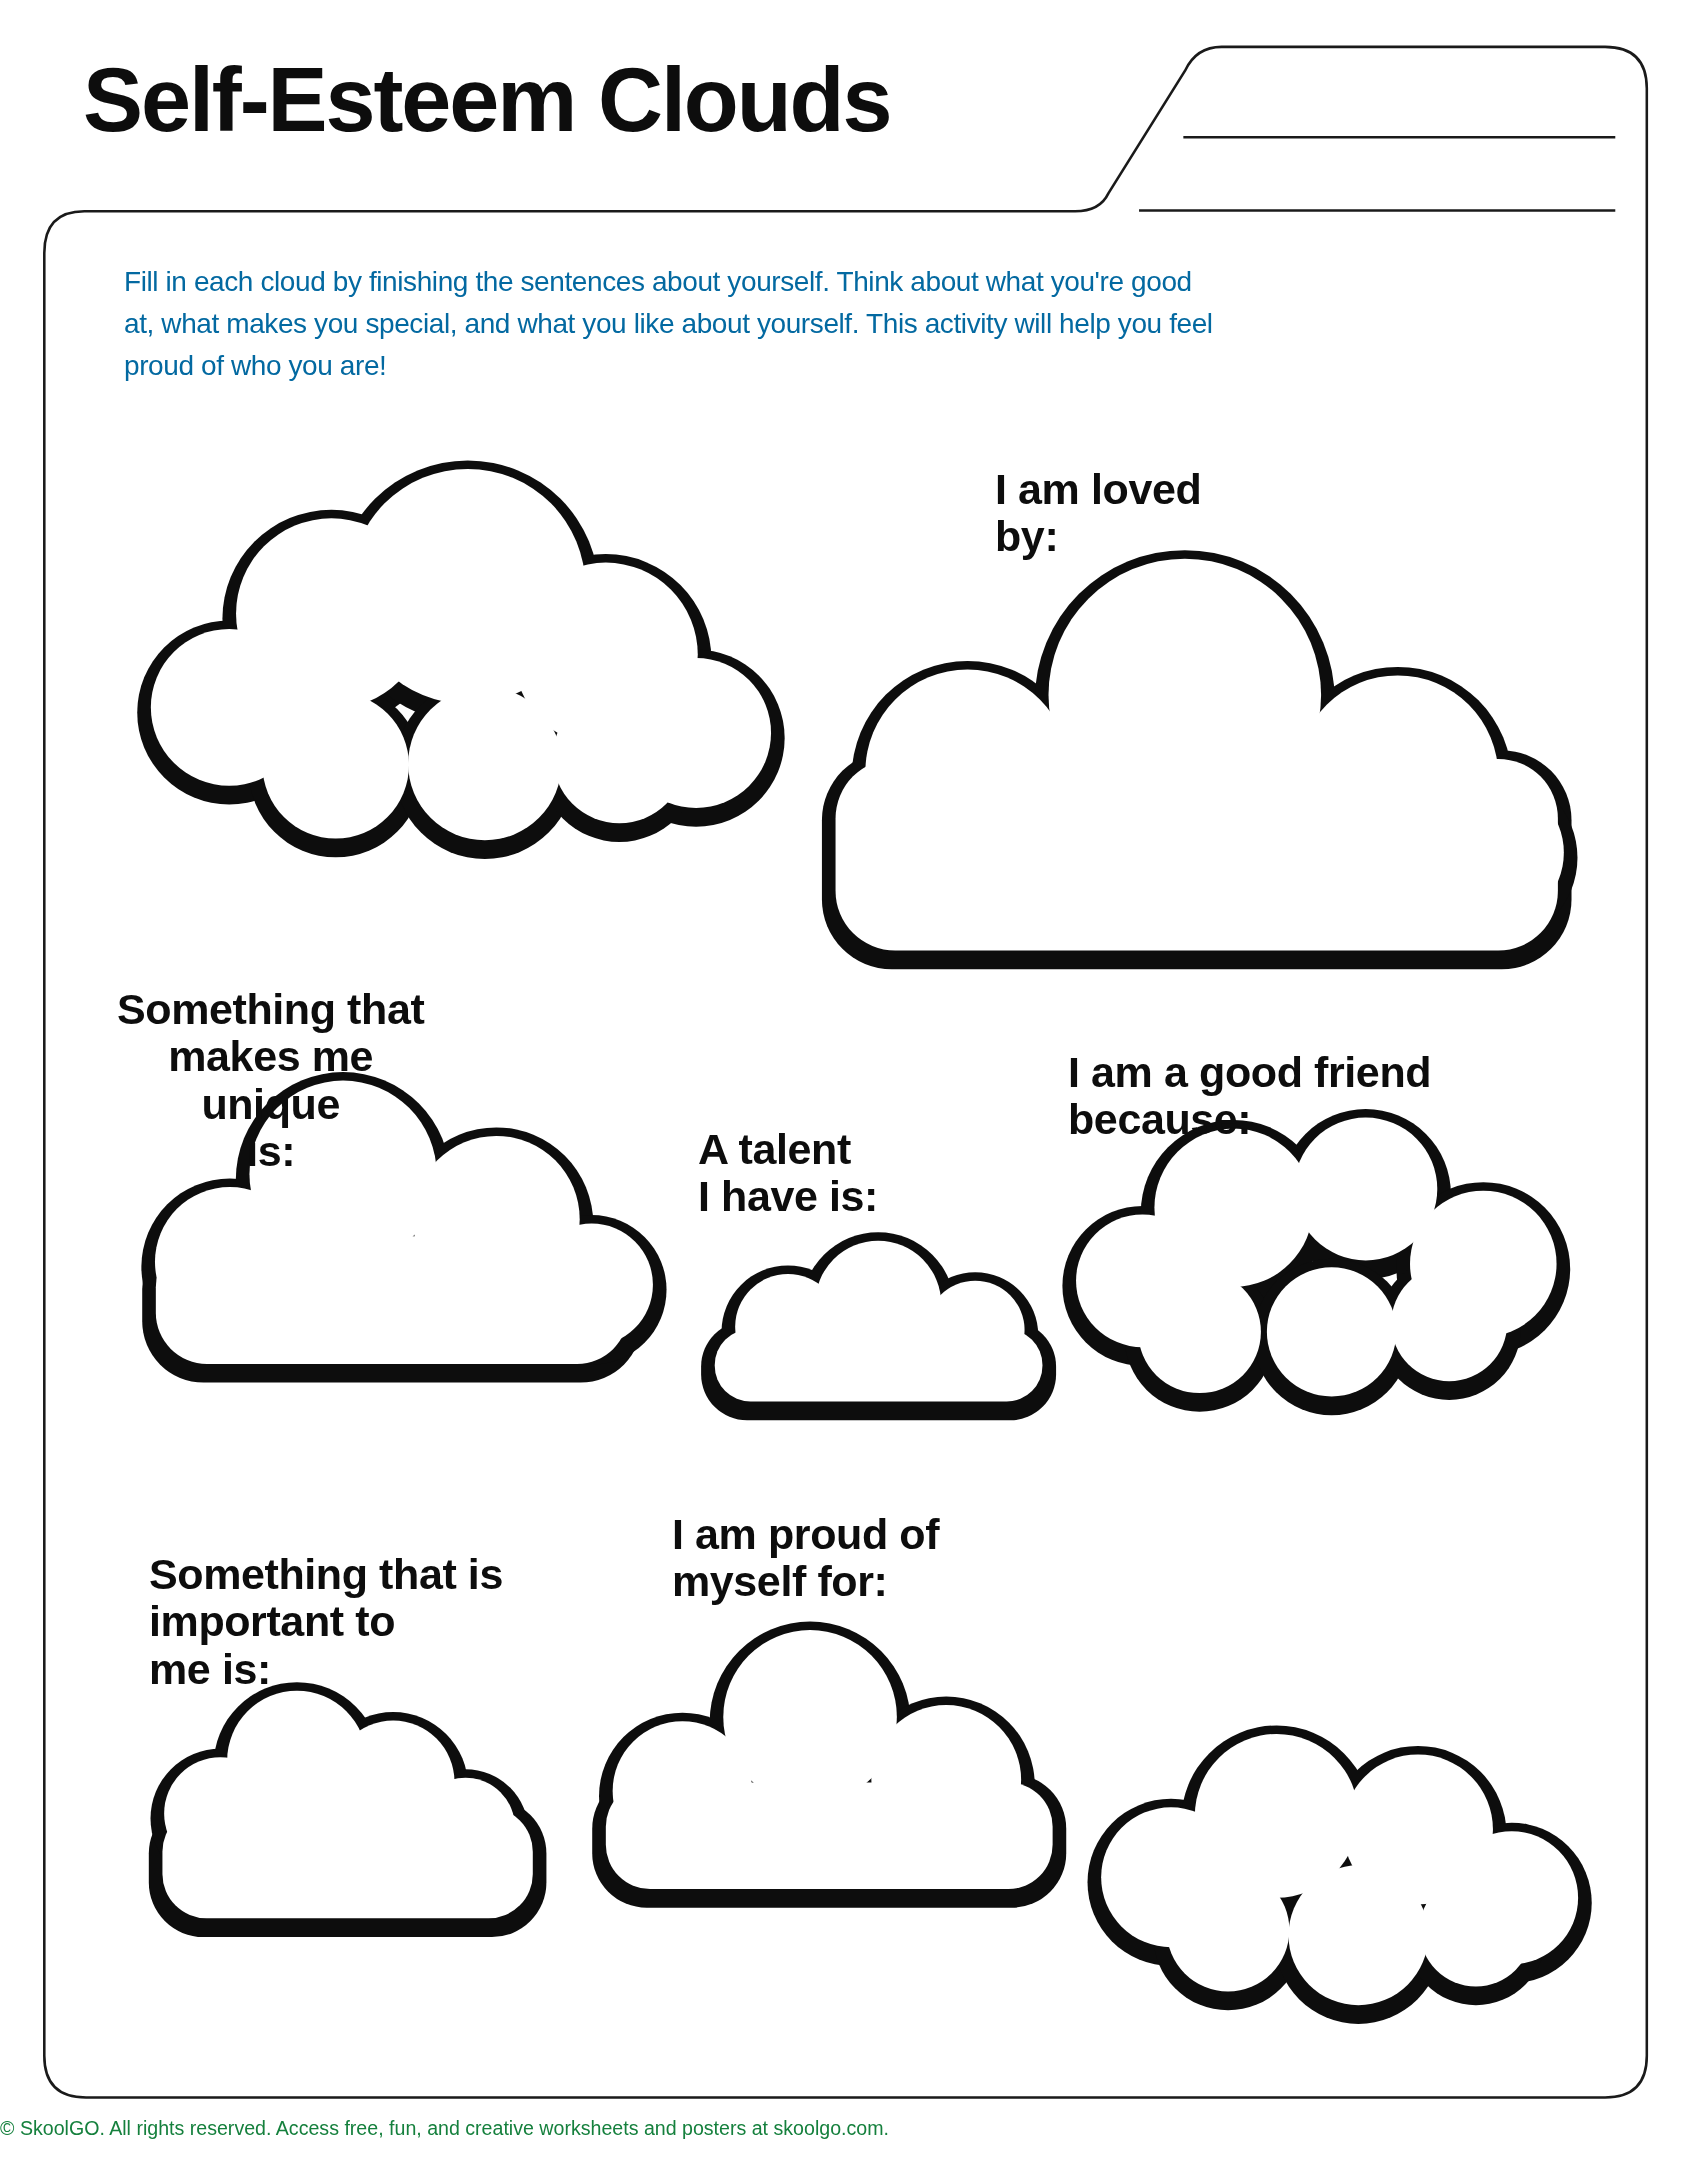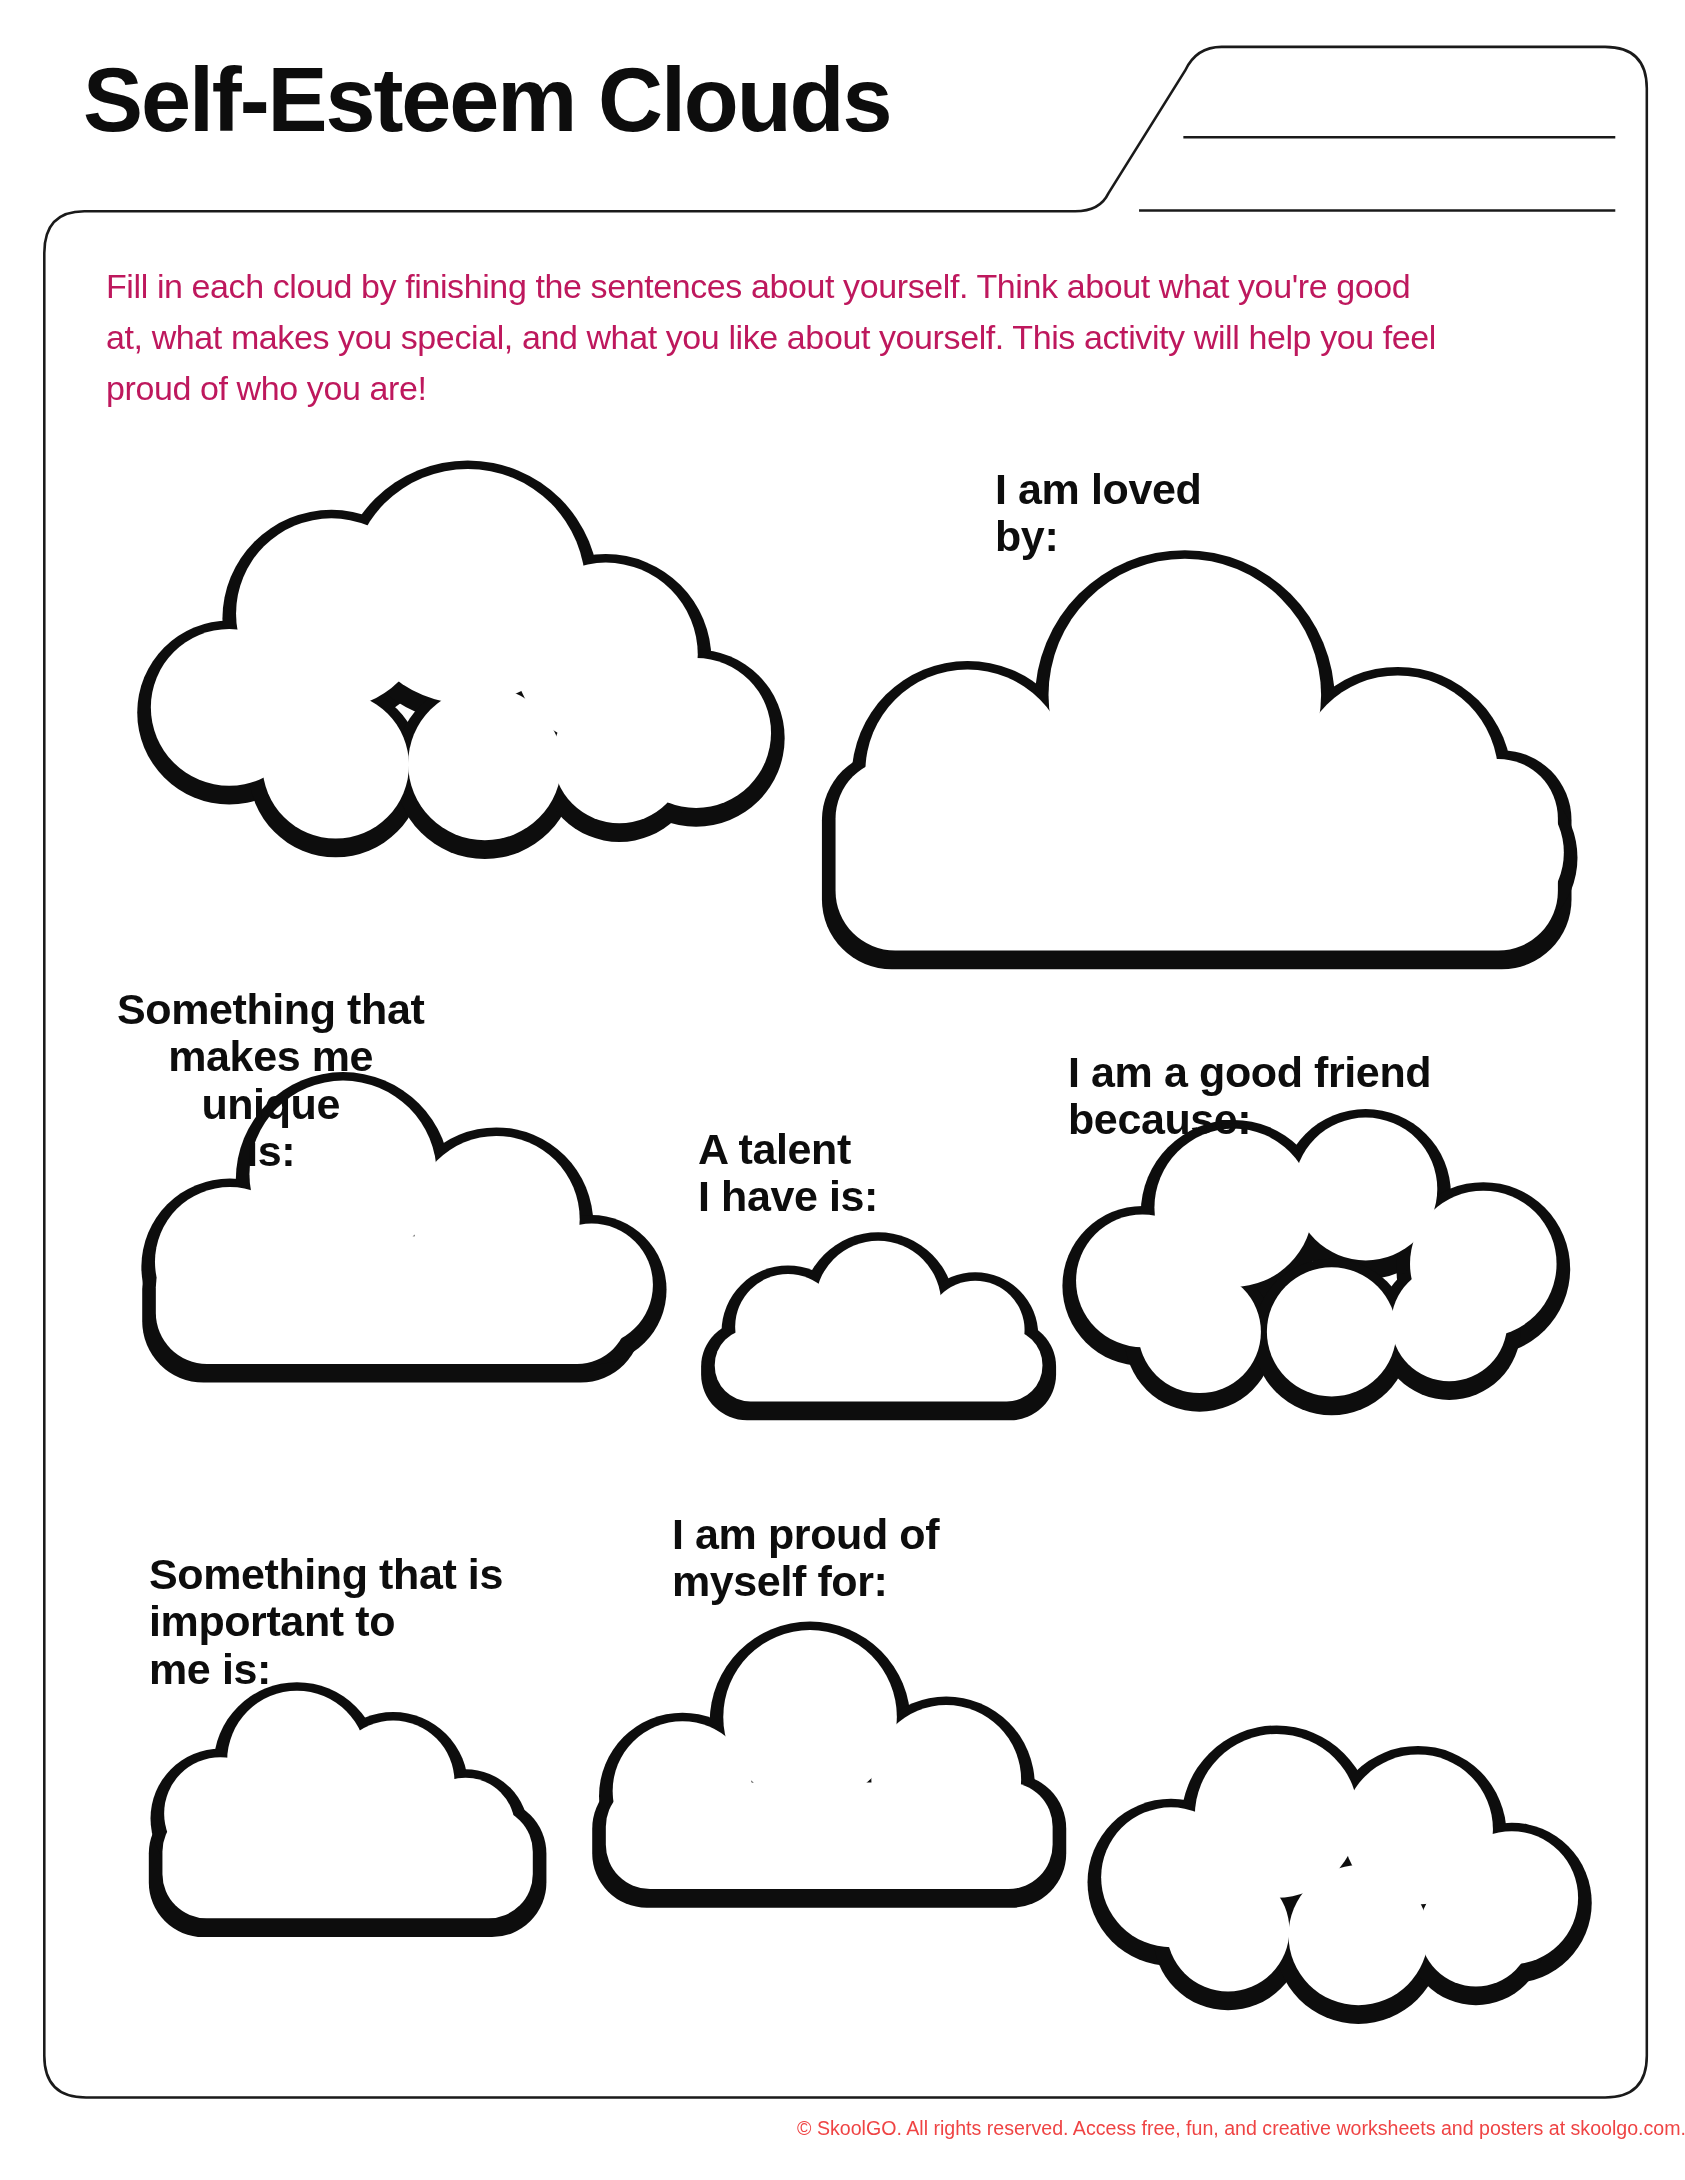--- a/index.html
+++ b/index.html
@@ -7,34 +7,34 @@
     position:relative; width:1686px; height:2176px; background:#fff;
     font-family:"Liberation Sans", sans-serif; color:#111; overflow:hidden;
   }
   .title {
     position:absolute; left:83px; top:49px;
     font-size:90px; font-weight:bold; letter-spacing:-2.1px; color:#0d0d0d;
     white-space:nowrap;
   }
   .frame-svg { position:absolute; left:0; top:0; width:1686px; height:2181px; }
   .instructions {
-    position:absolute; left:106px; top:261px; width:1533px;
-    font-size:34px; letter-spacing:-0.4px; line-height:1.5; color:#be185d;
+    position:absolute; left:124px; top:261px; width:1533px;
+    font-size:28px; letter-spacing:-0.4px; line-height:1.5; color:#0369a1;
     white-space:pre-line;
   }
   .cloud { position:absolute; overflow:visible; }
   .cloud-label {
     position:absolute; z-index:5;
     font-size:43px; font-weight:bold; line-height:1.1; letter-spacing:-0.4px;
     color:#0d0d0d; white-space:pre-line;
   }
   .center { text-align:left; }
   .footer {
     position:absolute; left:0; top:2117px; width:100%;
-    text-align:right; font-size:19.6px; color:#ef4444; letter-spacing:0;
+    text-align:left; font-size:19.6px; color:#15803d; letter-spacing:0;
   }
 </style>
 </head>
 <body>
 
 <div class="page">
 
   <svg class="frame-svg" viewBox="0 0 1979 2560">
     <path d="M 99,248 L 1262,248 Q 1291,248 1301,227 L 1391,83 Q 1404,55 1434,55
              L 1884,55 Q 1933,55 1933,104 L 1933,2413 Q 1933,2462 1884,2462

